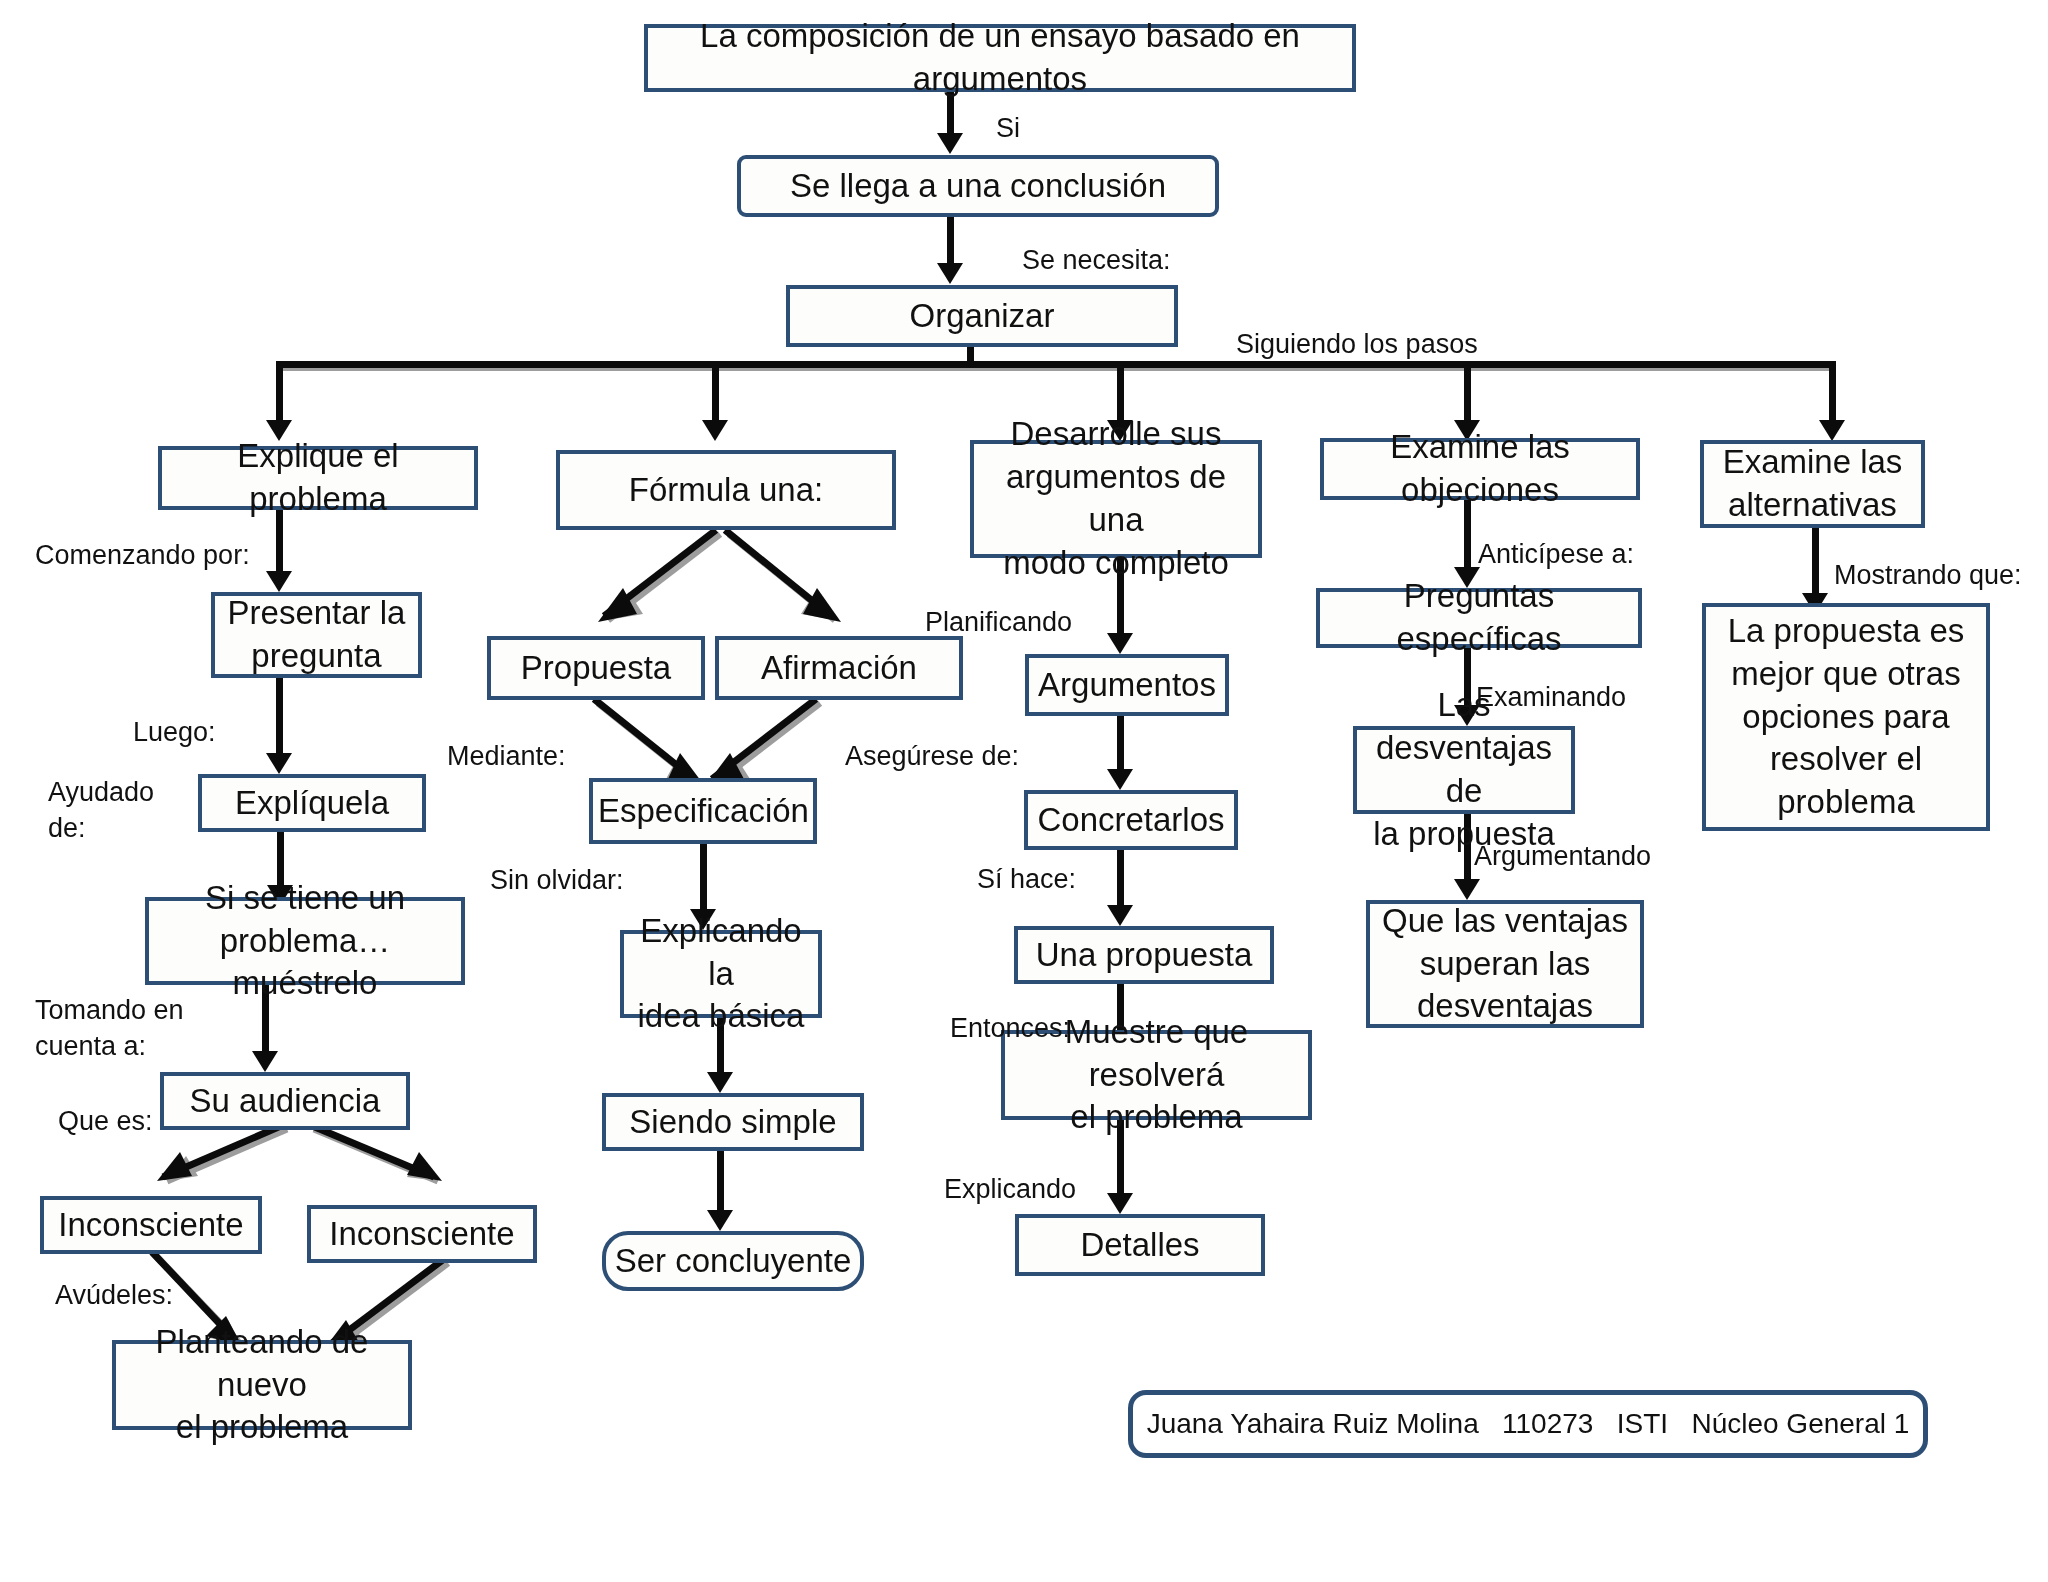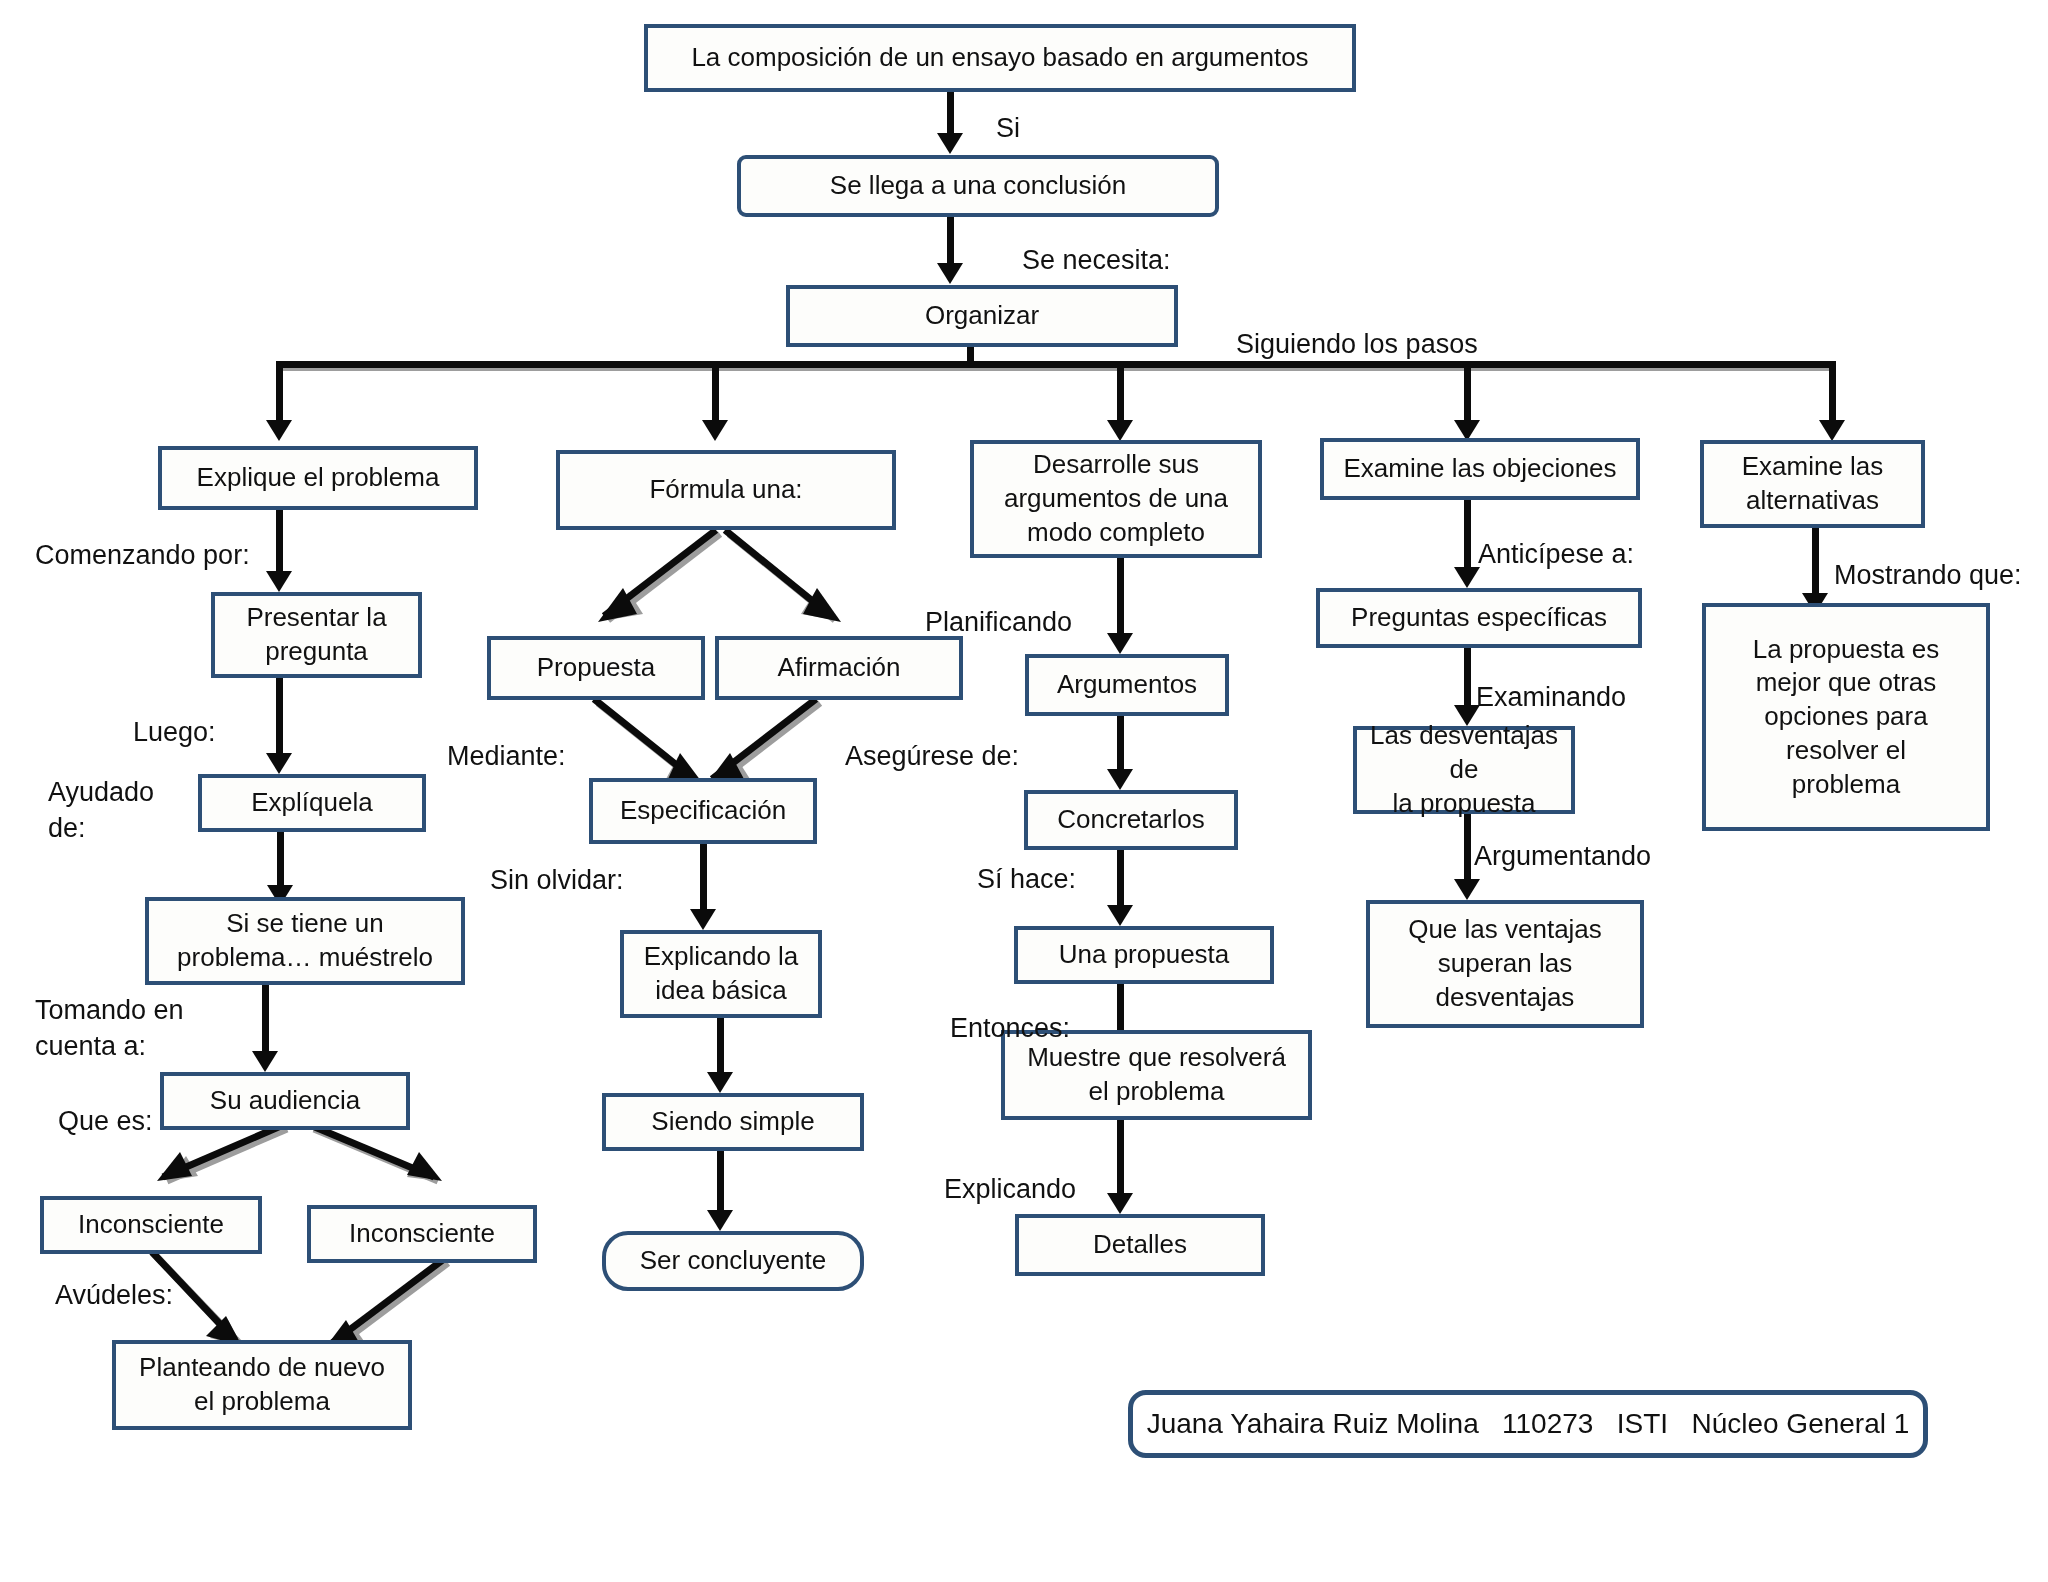--- a/index.html
+++ b/index.html
@@ -18,21 +18,21 @@
   .node{
     position:absolute;
     box-sizing:border-box;
     border:4px solid #2d4f76;
     background:#fdfdfb;
     display:flex;
     align-items:center;
     justify-content:center;
     text-align:center;
     line-height:1.30;
-    font-size:26px;
+    font-size:33px;
     padding:4px 5px;
     z-index:4;
   }
   .node .txt{display:block;width:100%;}
   
   .conlabel{
     position:absolute;
     font-size:27px;
     color:#111111;
     white-space:pre;

